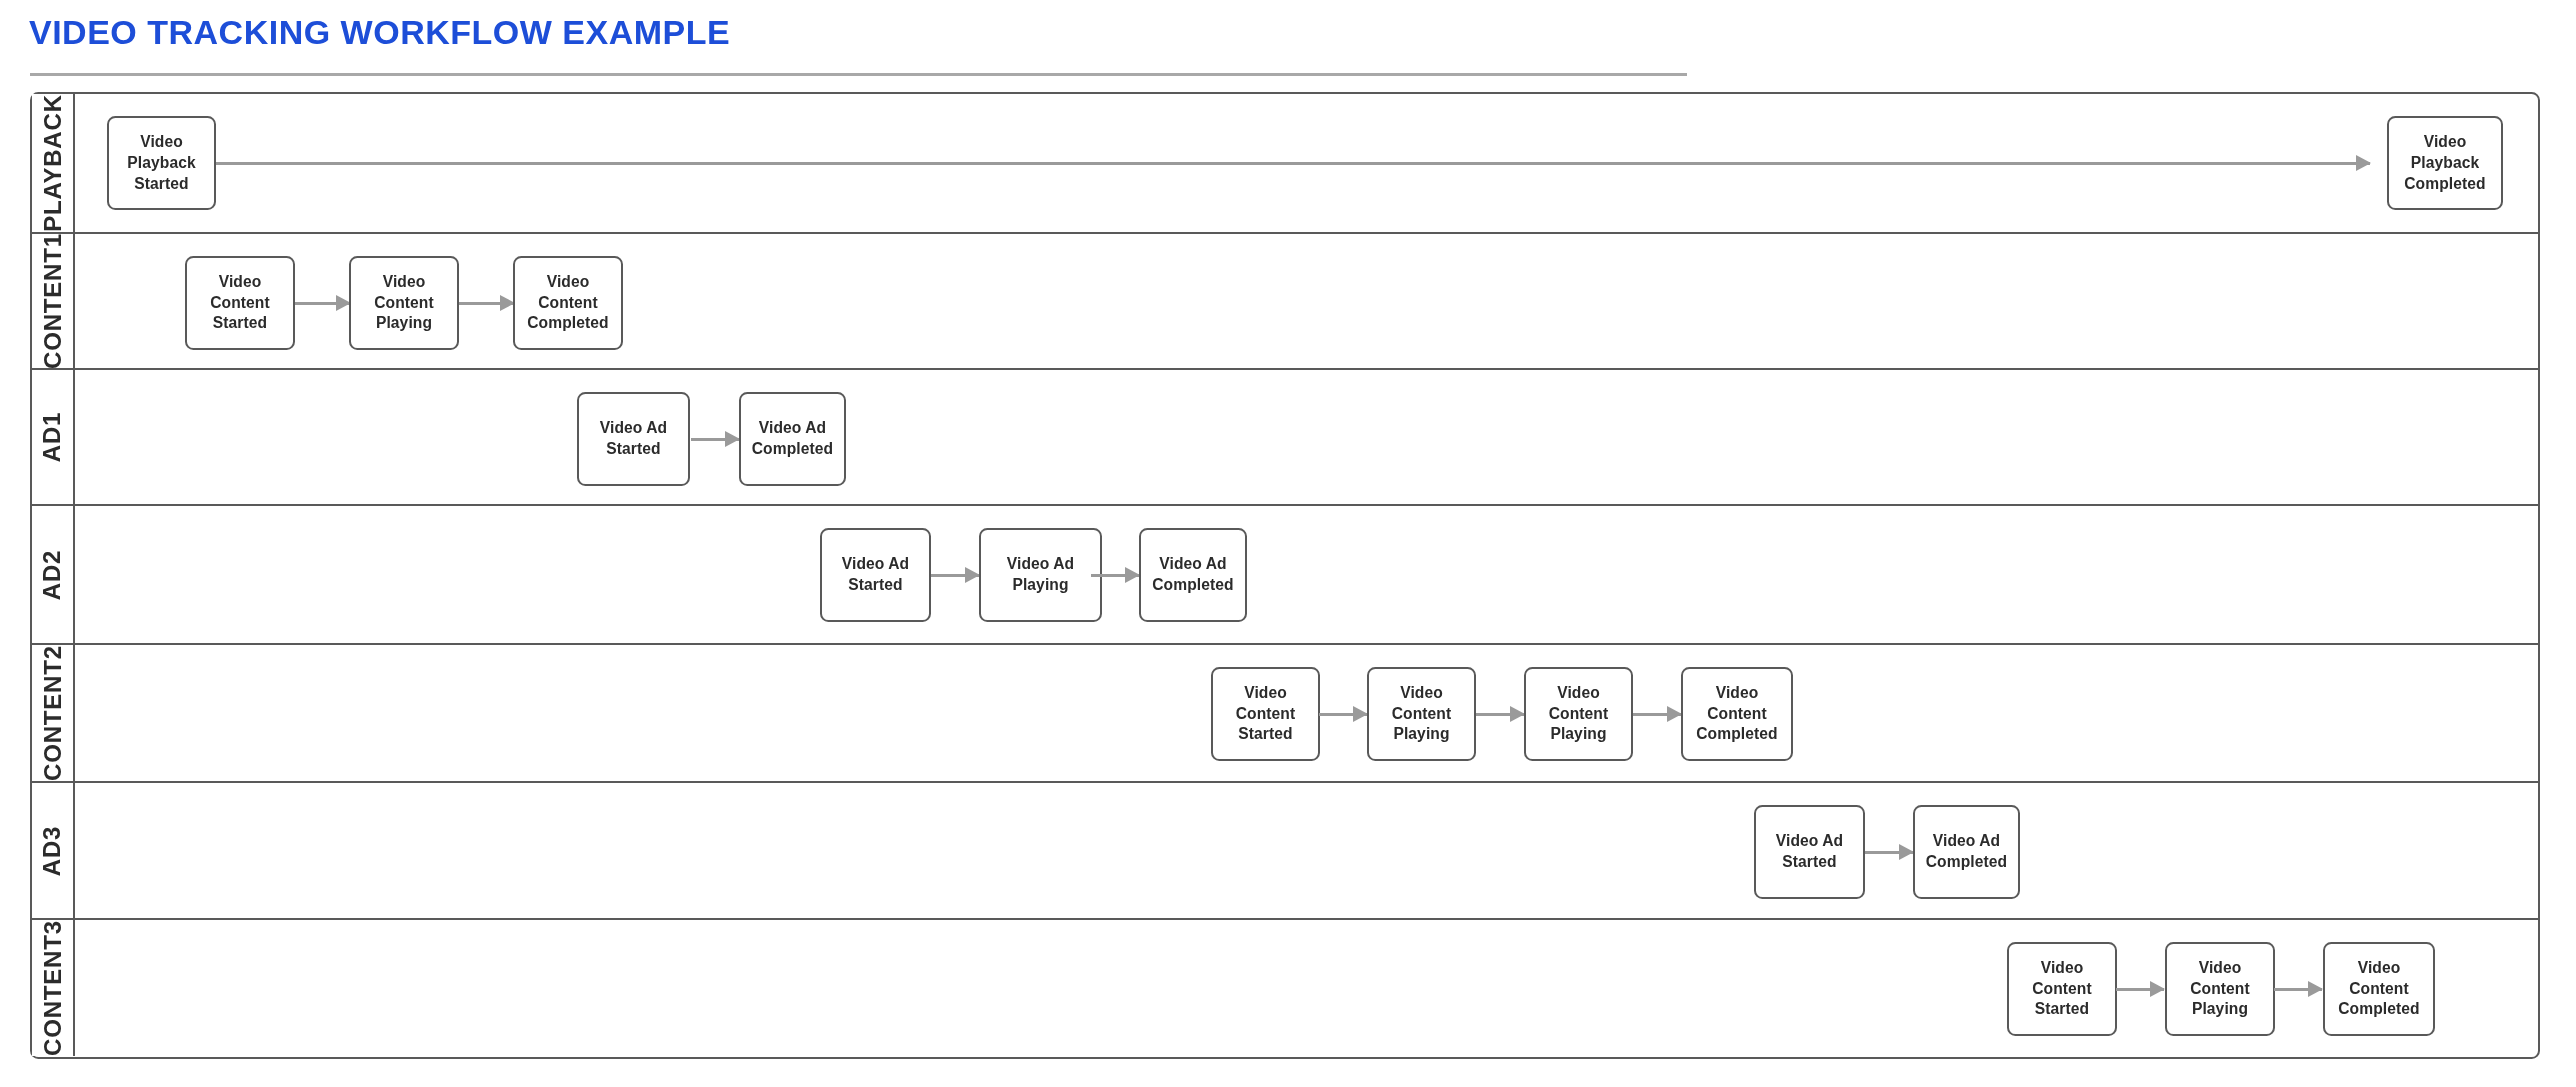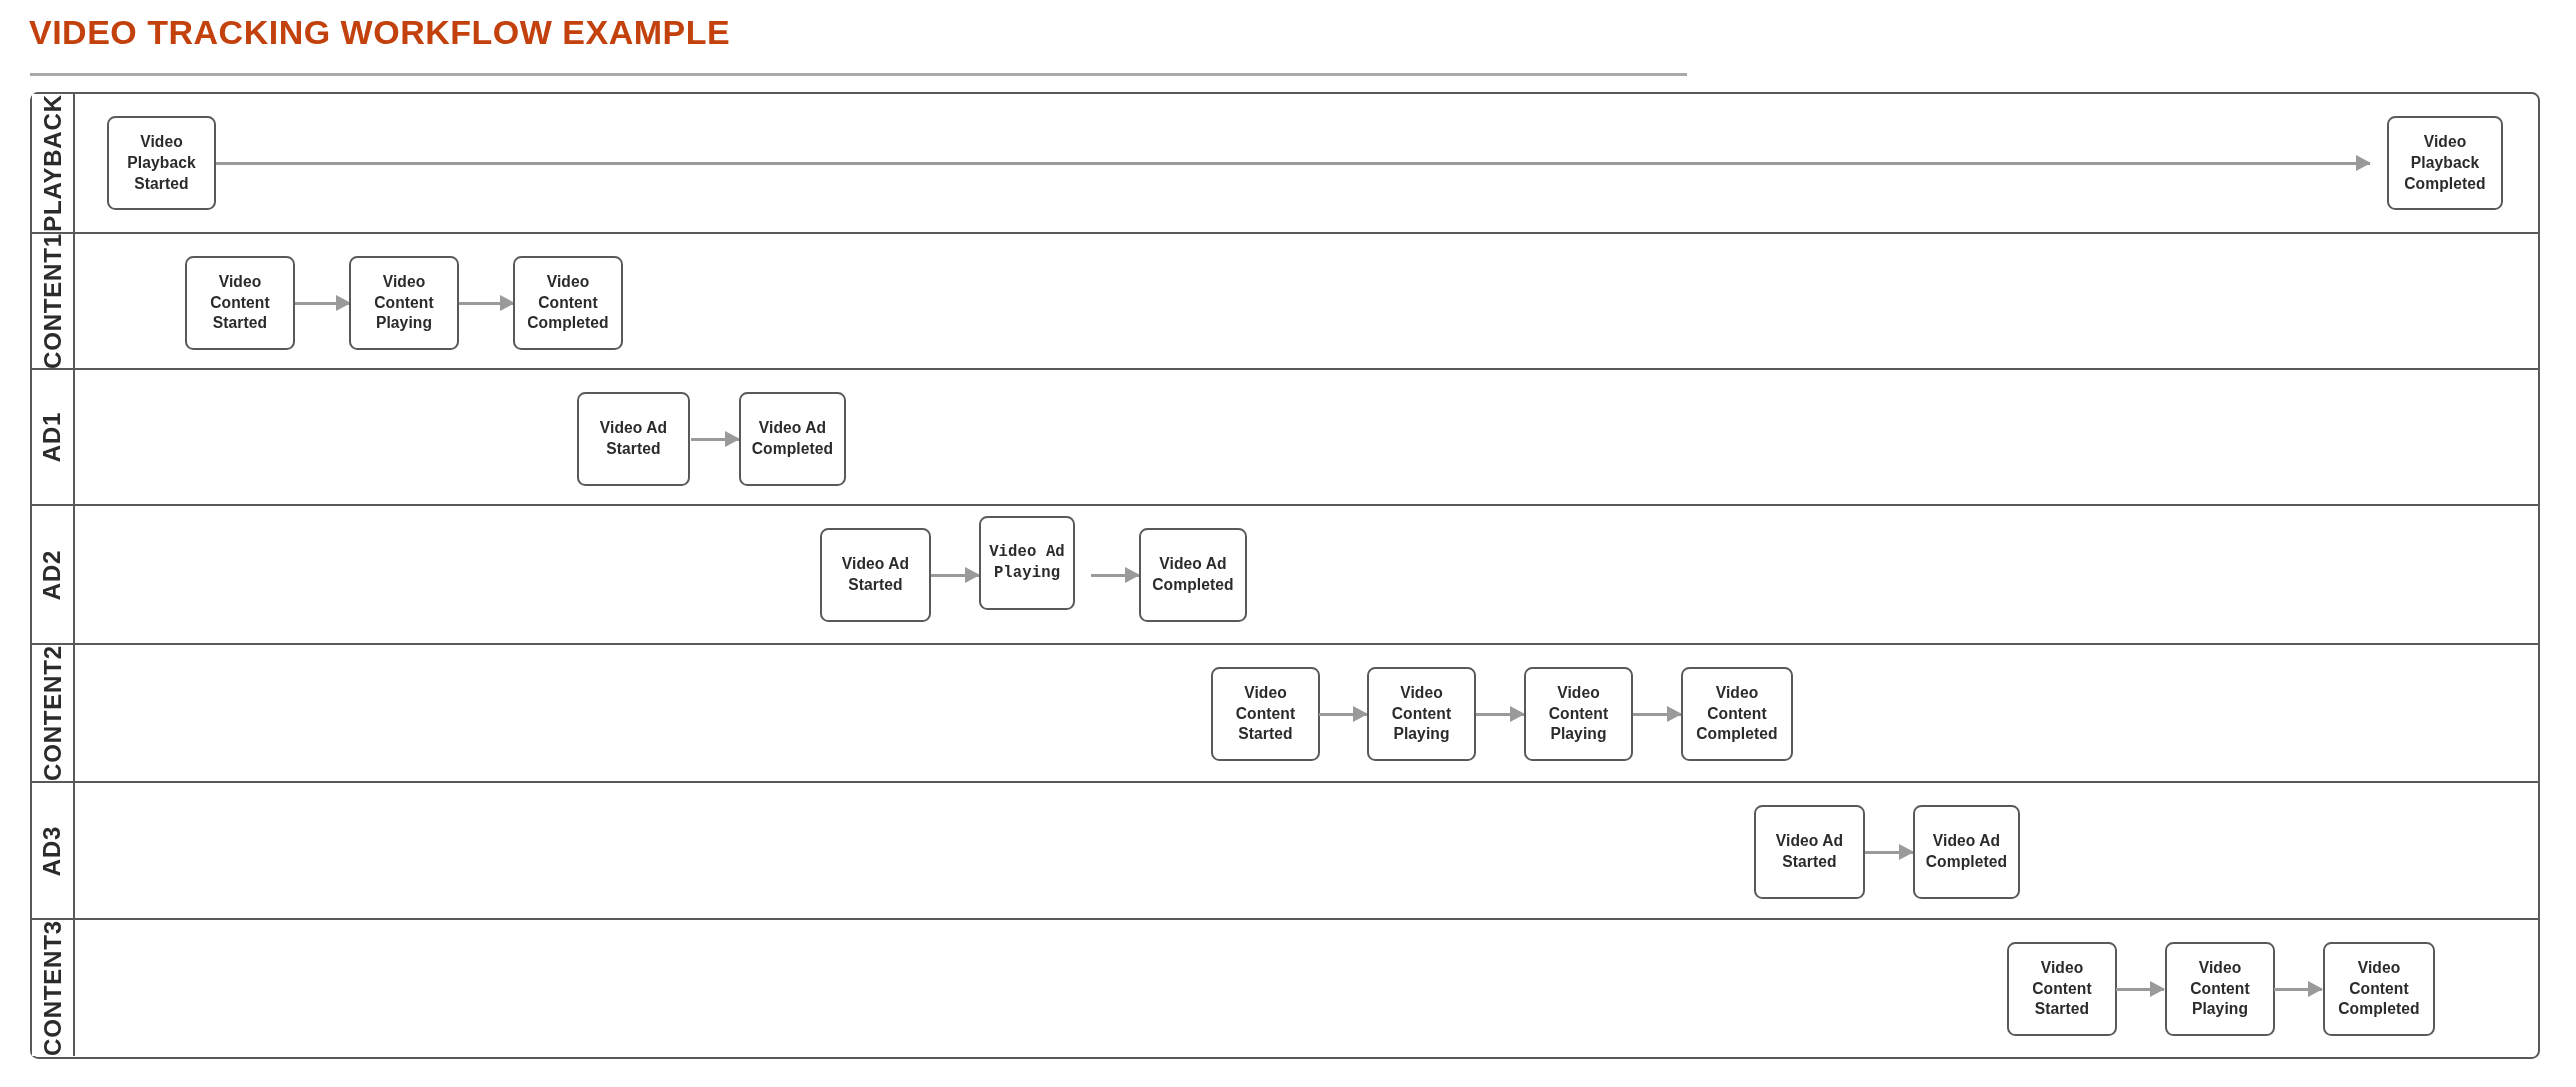--- a/index.html
+++ b/index.html
@@ -22,21 +22,21 @@
   }
 
   
   .page-title {
     position: absolute;
     left: 29px;
     top: 14.5px;
     font-size: 34px;
     font-weight: bold;
     letter-spacing: 0.5px;
-    color: #c2410c;
+    color: #1d4ed8;
     white-space: nowrap;
     line-height: 1;
   }
   .title-rule {
     position: absolute;
     left: 30px;
     top: 73px;
     width: 1657px;
     height: 2.6px;
     background: #a8a8a8;
@@ -228,21 +228,21 @@
       </div>
       <div class="lane-body">
         <div class="node" style="left:745px; top:22px; width:111px; height:94px;">
           <div>
             <span>Video Ad Started</span>
           </div>
         </div>
         <div class="conn" style="left:856px; top:68px; width:48px;">
           <span class="head"></span>
         </div>
-        <div class="node" style="left:904px; top:10px; width:96px; height:94px;font-family:Liberation Mono, monospace;">
+        <div class="node" style="left:904px; top:22px; width:123px; height:94px;">
           <div>
             <span>Video Ad Playing</span>
           </div>
         </div>
         <div class="conn" style="left:1016px; top:68px; width:48px;">
           <span class="head"></span>
         </div>
         <div class="node" style="left:1064px; top:22px; width:108px; height:94px;">
           <div>
             <span>Video Ad</span>

